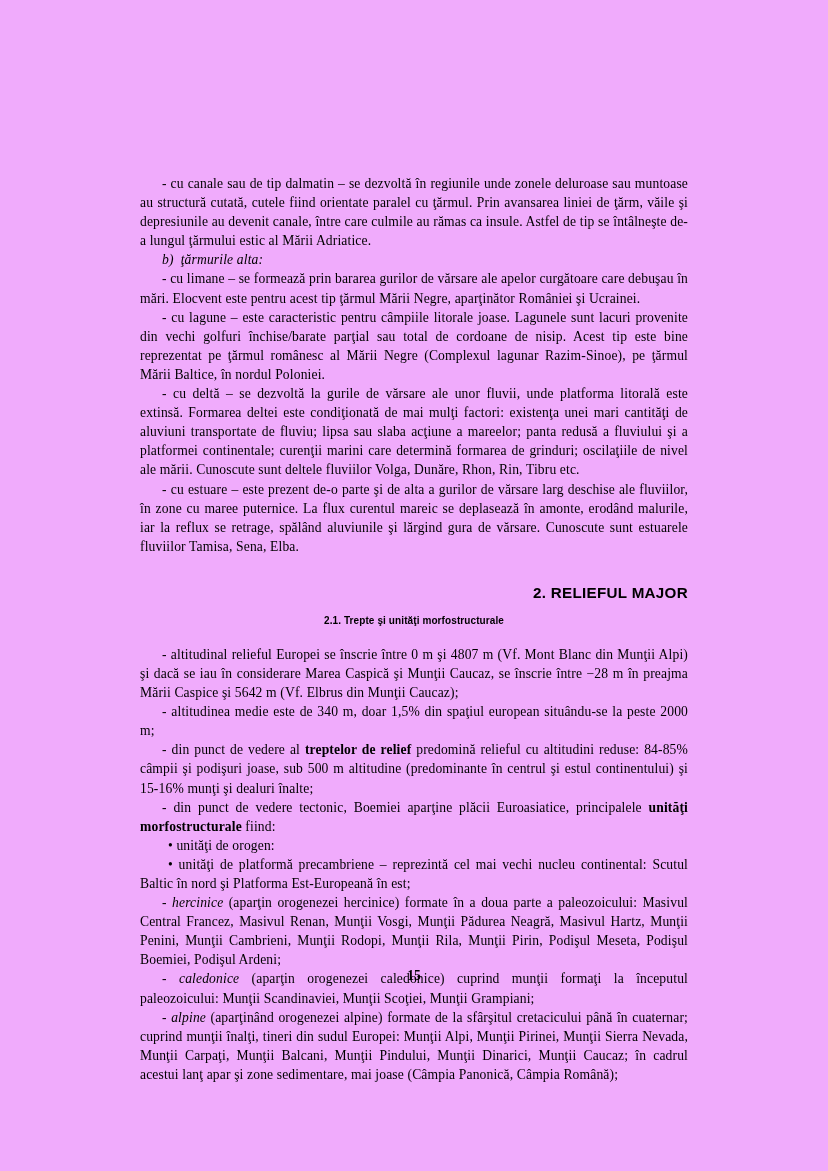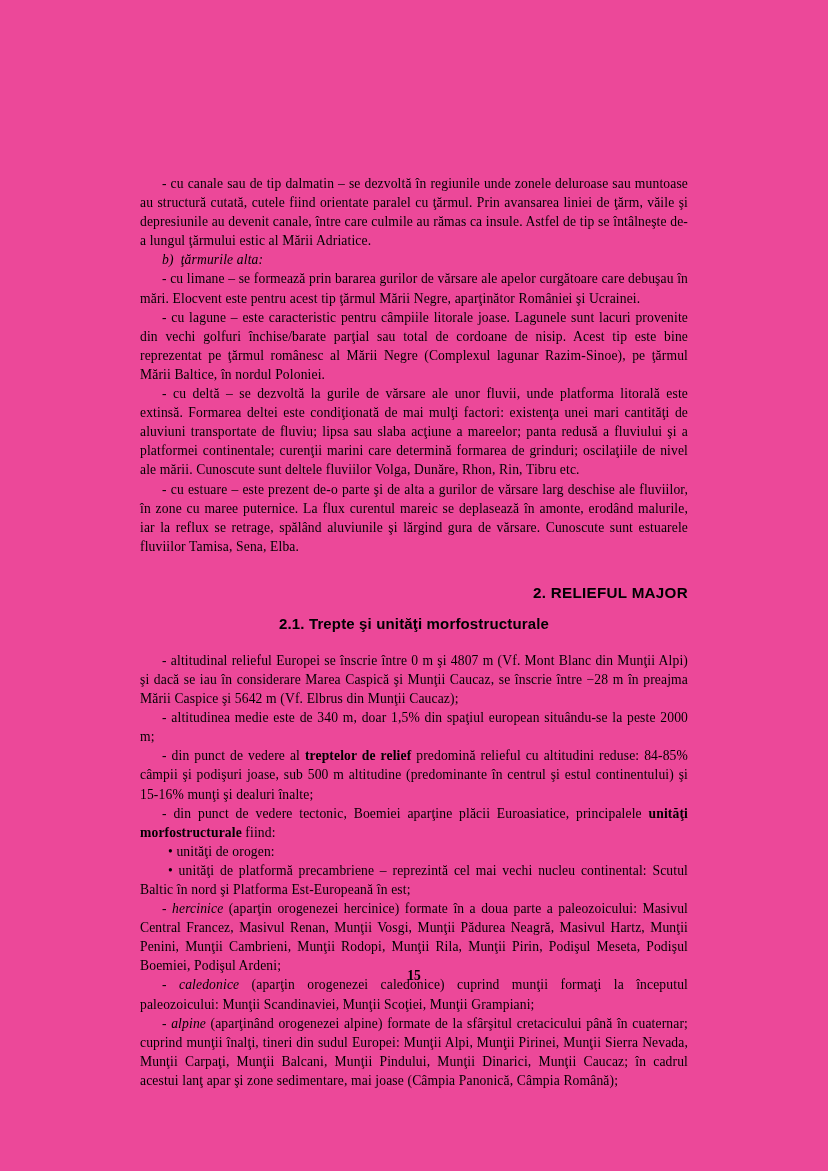--- a/index.html
+++ b/index.html
@@ -8,21 +8,21 @@
     background: #ffffff;
   }
   body {
     font-family: "Liberation Serif", "DejaVu Serif", serif;
     color: #000000;
   }
   #page {
     position: relative;
     width: 828px;
     height: 1171px;
-    background: #ec4899;
+    background: #f0abfc;
     overflow: hidden;
   }
   #content {
     position: absolute;
     left: 140px;
     top: 174px;
     width: 548px;
   }
   p {
     margin: 0;
@@ -52,21 +52,21 @@
     margin: 0;
     font-family: "Liberation Sans", "DejaVu Sans", sans-serif;
     font-size: 15.2px;
     font-weight: bold;
     text-align: right;
     letter-spacing: 0.02em;
   }
   h2.sub {
     margin: 0;
     font-family: "Liberation Sans", "DejaVu Sans", sans-serif;
-    font-size: 15px;
+    font-size: 10px;
     font-weight: bold;
     text-align: center;
     letter-spacing: 0.01em;
   }
   .space-before-h1 { height: 28px; }
   .space-after-h1 { height: 14px; }
   .space-after-h2 { height: 19px; }
   #page-number {
     position: absolute;
     left: 0;

